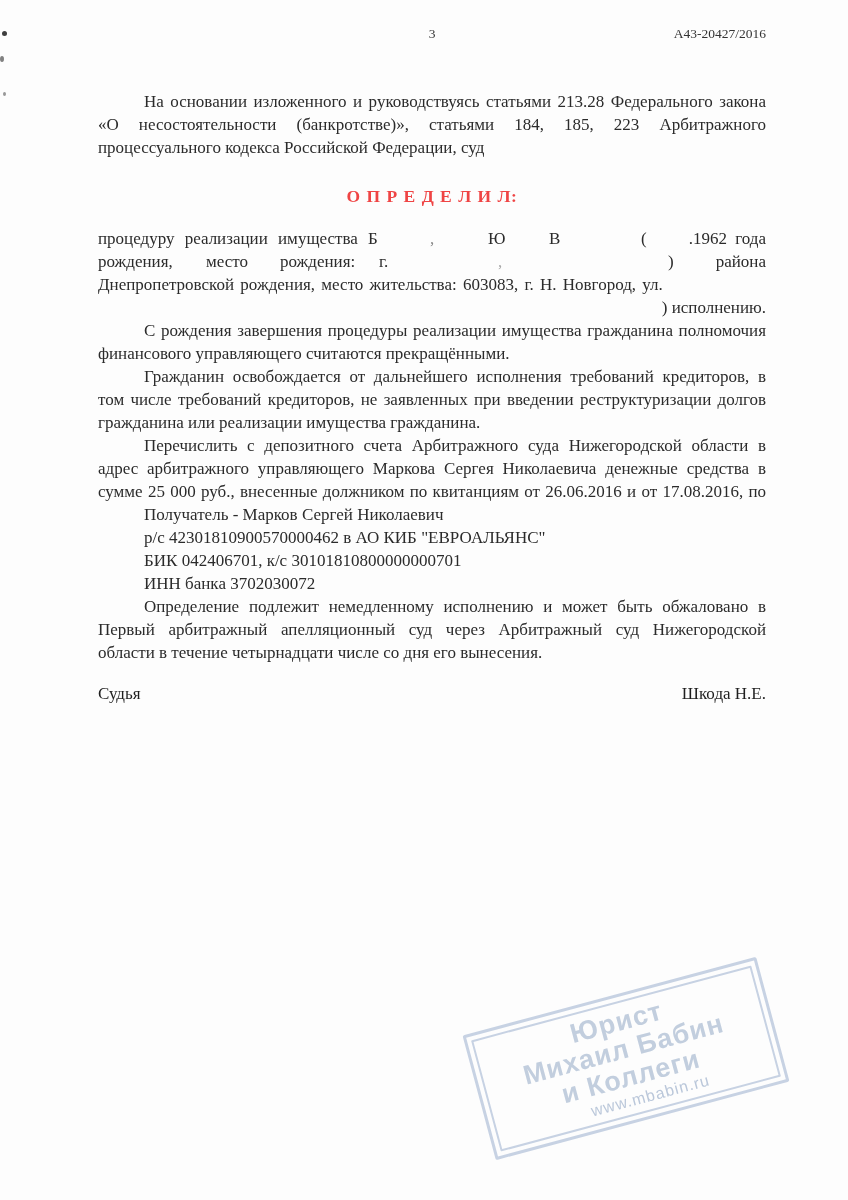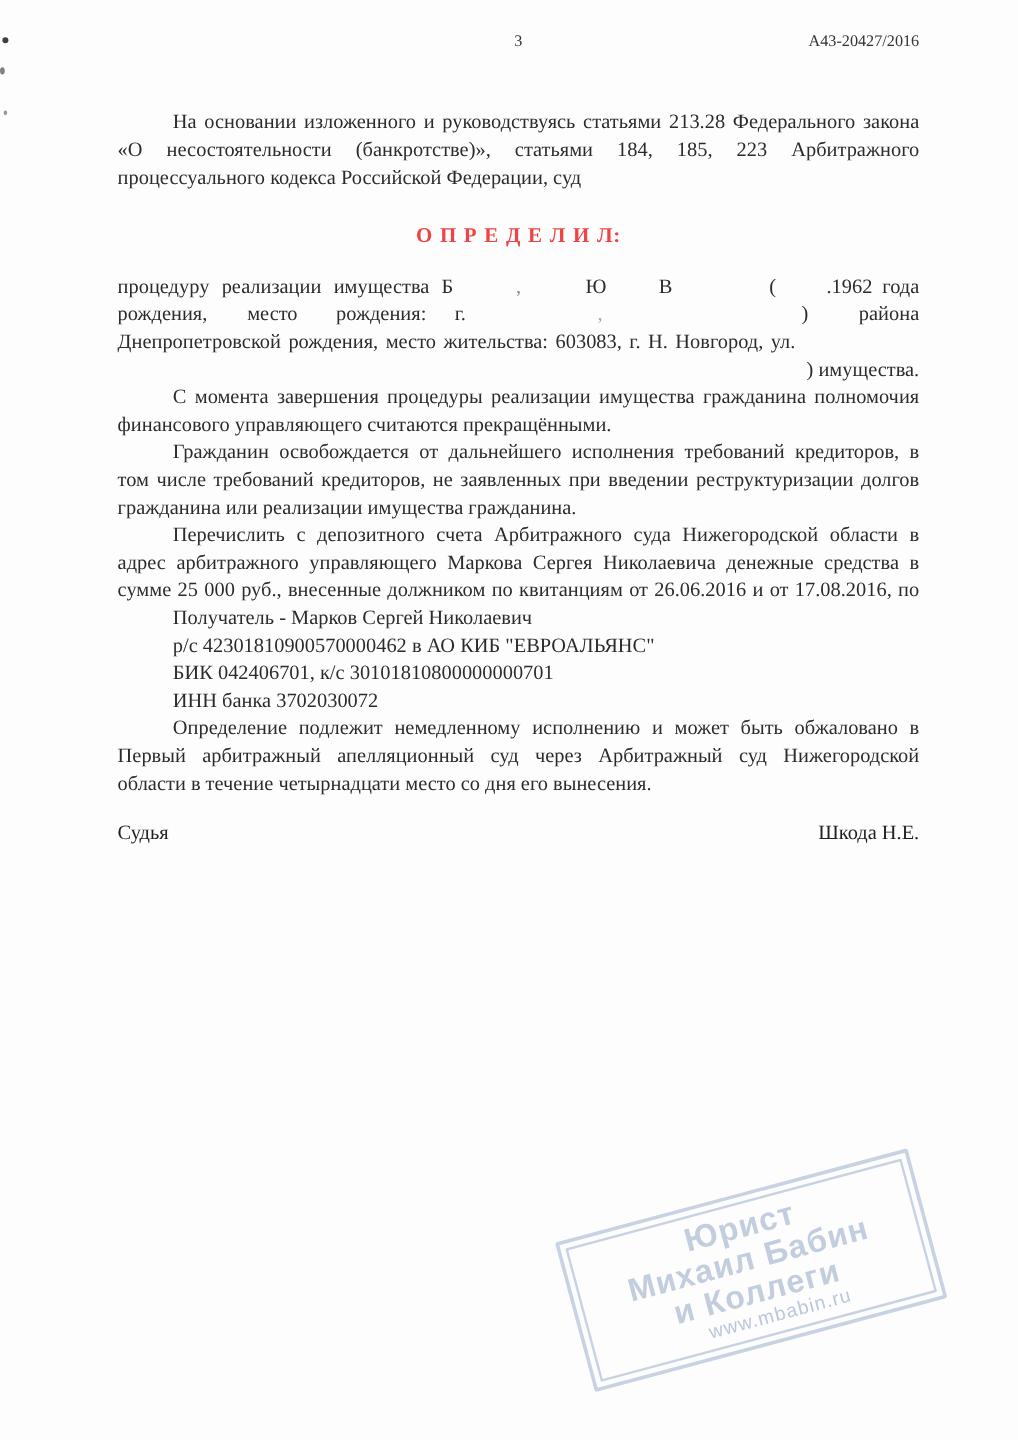--- a/index.html
+++ b/index.html
@@ -113,26 +113,26 @@
         <span class="seg op2-w3">рождения:</span>
         <span class="seg op2-w4">г.</span>
         <span class="seg op2-mark">,</span>
         <span class="seg op2-paren">)</span>
         <span class="seg op2-tail">района</span>
       </div>
       <div class="rline">
         <span class="seg ws2" style="left:0;">Днепропетровской рождения, место жительства: 603083, г. Н. Новгород, ул.</span>
       </div>
       <div class="rline">
-        <span class="seg op4-tail">) имущества.</span>
+        <span class="seg op4-tail">) исполнению.</span>
       </div>
     </div>
 
     <div>
-      <div class="line jl indent">С момента завершения процедуры реализации имущества гражданина полномочия</div>
+      <div class="line jl indent">С рождения завершения процедуры реализации имущества гражданина полномочия</div>
       <div class="line">финансового управляющего считаются прекращёнными.</div>
     </div>
 
     <div>
       <div class="line jl indent">Гражданин освобождается от дальнейшего исполнения требований кредиторов, в</div>
       <div class="line jl">том числе требований кредиторов, не заявленных при введении реструктуризации долгов</div>
       <div class="line">гражданина или реализации имущества гражданина.</div>
     </div>
 
     <div>
@@ -144,21 +144,21 @@
     <div>
       <div class="line req">Получатель - Марков Сергей Николаевич</div>
       <div class="line req">р/с 42301810900570000462 в АО КИБ "ЕВРОАЛЬЯНС"</div>
       <div class="line req">БИК 042406701, к/с 30101810800000000701</div>
       <div class="line req">ИНН банка 3702030072</div>
     </div>
 
     <div>
       <div class="line jl indent">Определение подлежит немедленному исполнению и может быть обжаловано в</div>
       <div class="line jl">Первый арбитражный апелляционный суд через Арбитражный суд Нижегородской</div>
-      <div class="line">области в течение четырнадцати место со дня его вынесения.</div>
+      <div class="line">области в течение четырнадцати числе со дня его вынесения.</div>
     </div>
 
     <div class="sig">
       <span>Судья</span>
       <span>Шкода Н.Е.</span>
     </div>
 
   </div>
 
   <div class="stamp">

